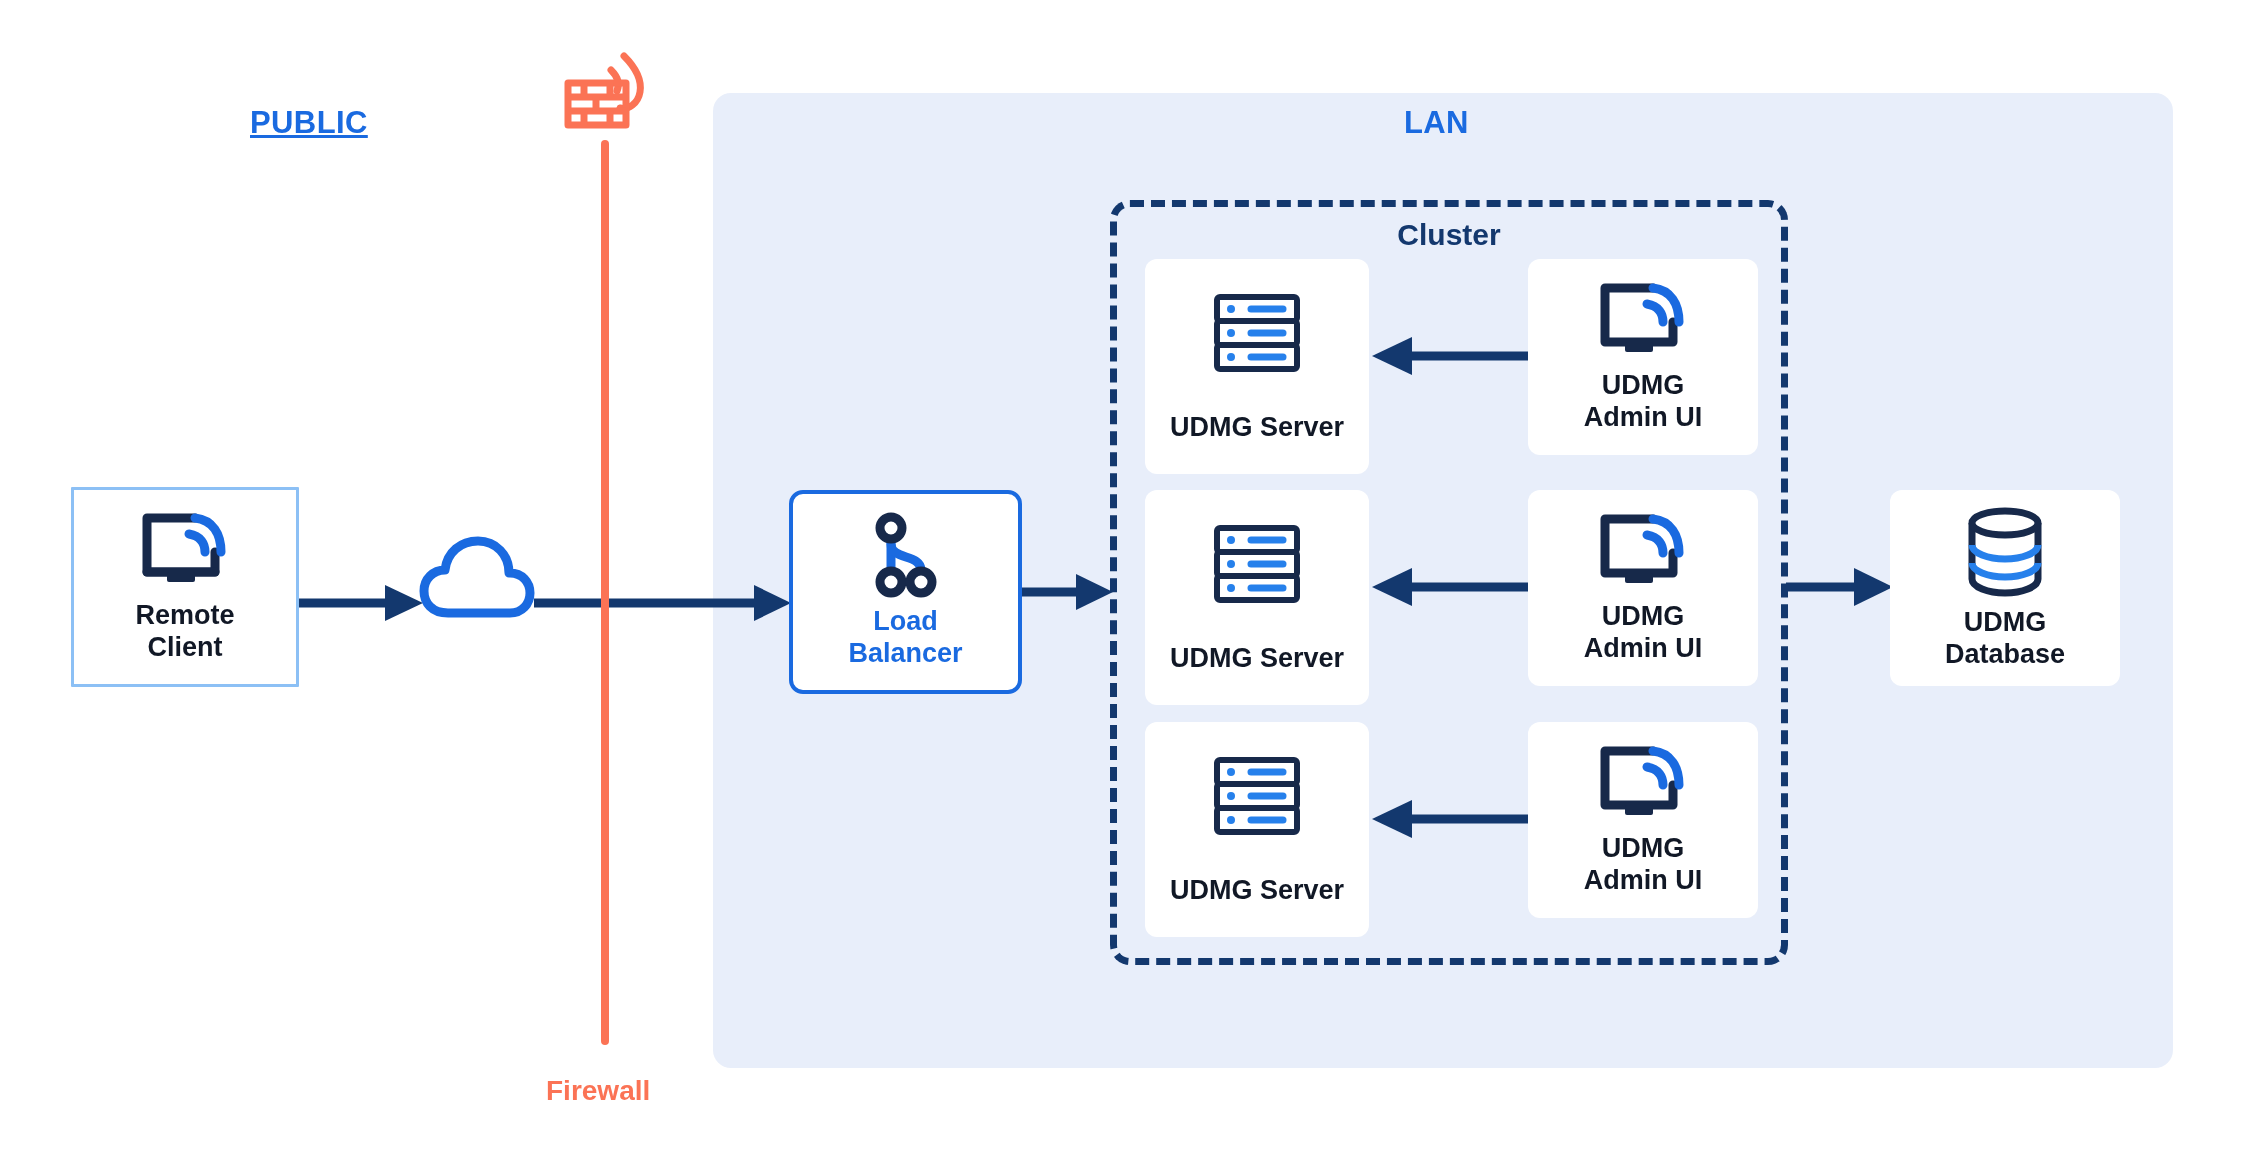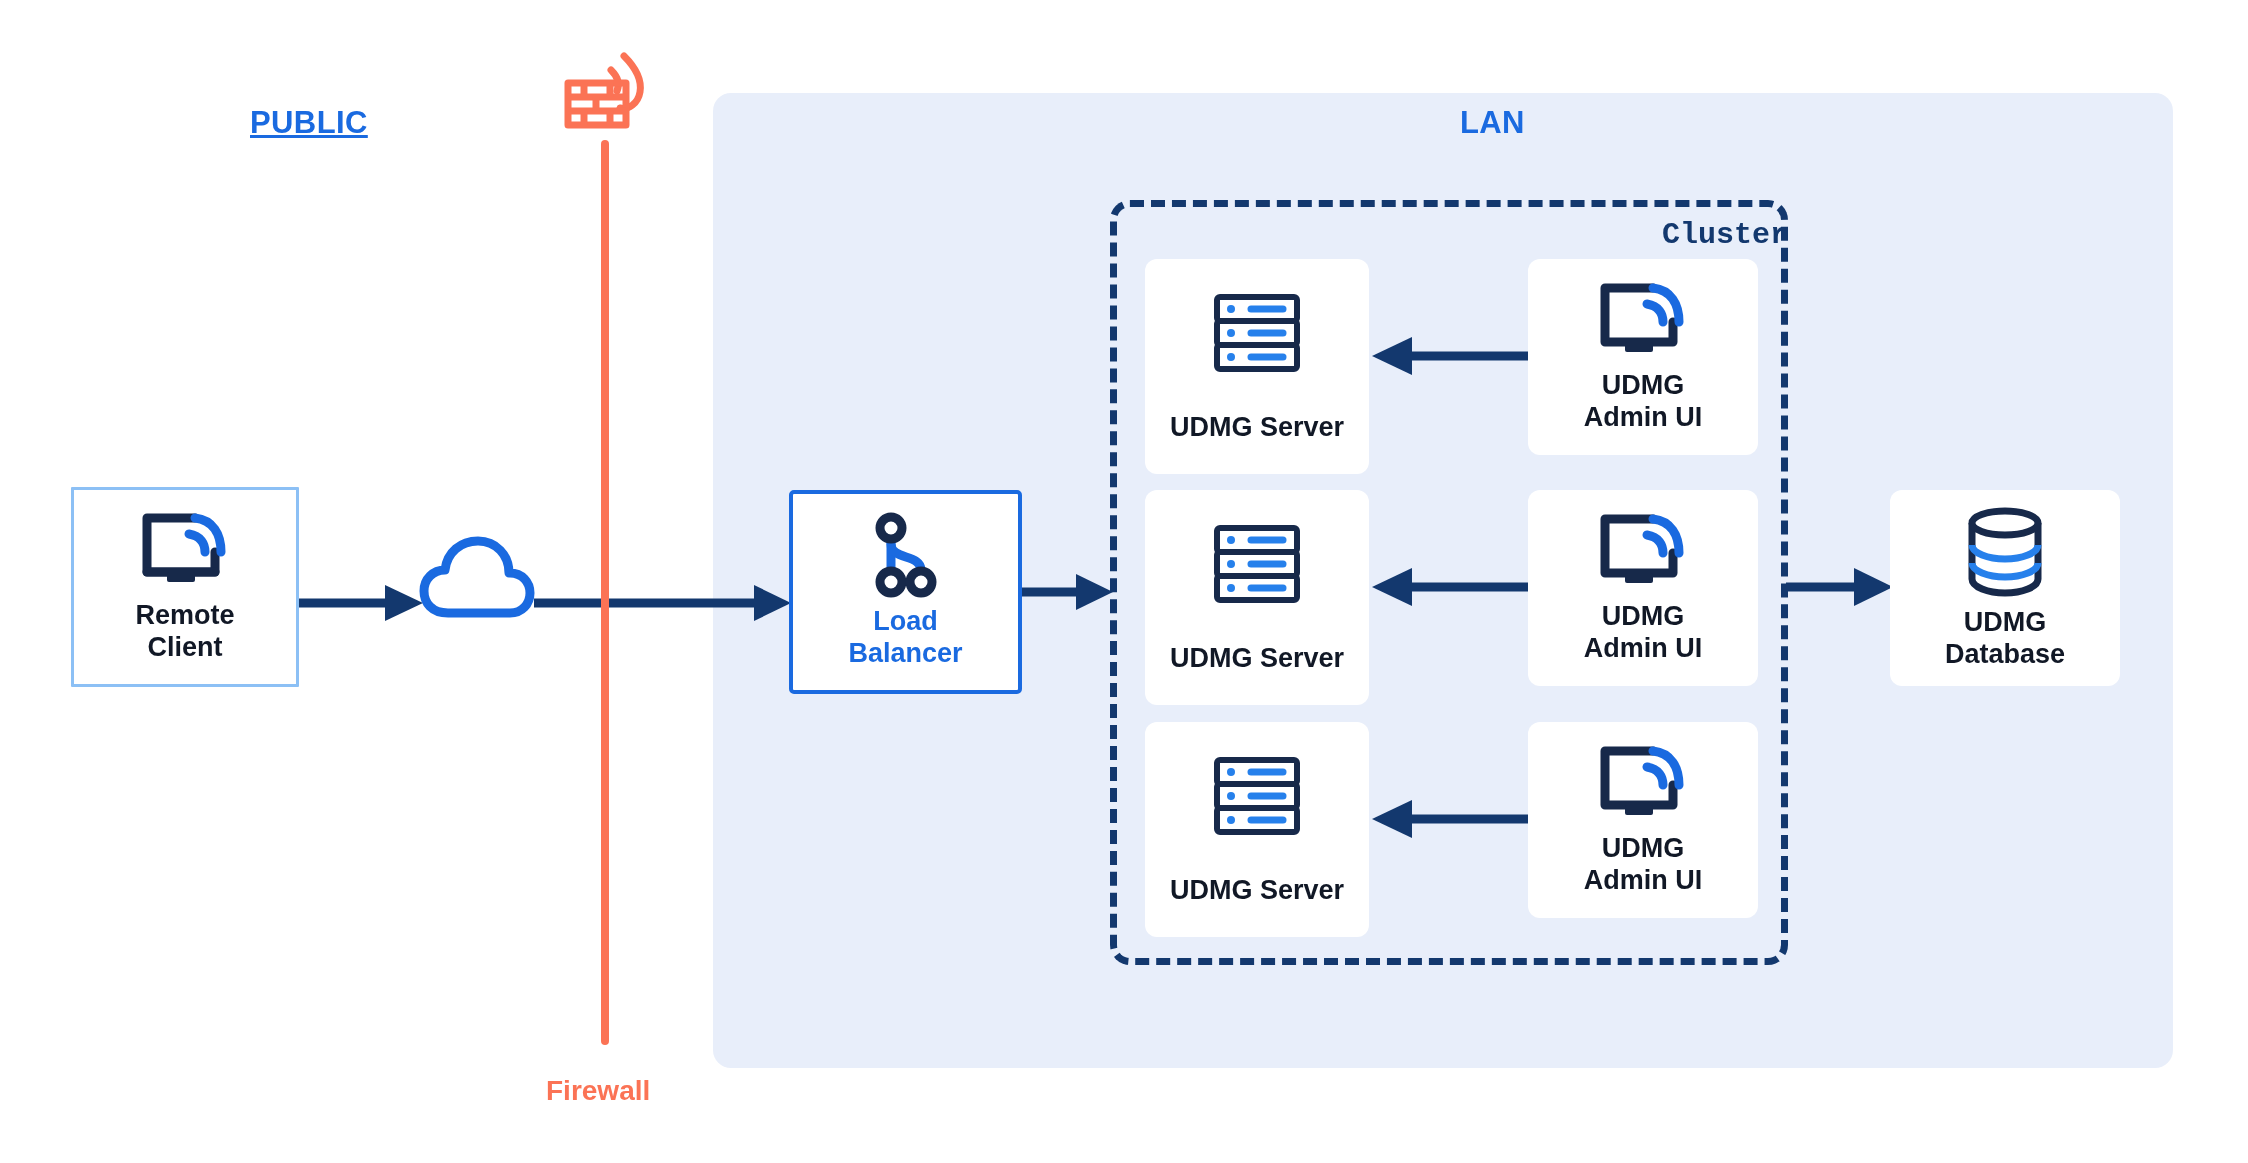--- a/index.html
+++ b/index.html
@@ -25,40 +25,39 @@
   }
   .zone-label{
     position:absolute;
     font-weight:bold;
     font-size:31px;
     letter-spacing:.4px;
     color:#1a6ae0;
     white-space:nowrap;
   }
   .lbl-public{ left:250px; top:105px;text-decoration:underline; }
-  .lbl-lan{ left:1460px; top:105px; }
+  .lbl-lan{ left:1404px; top:105px; }
 
   
   .cluster-box{
     position:absolute;
     left:1110px; top:200px;
     width:678px; height:765px;
     border:7px dashed #13386e;
     border-radius:20px;
     box-sizing:border-box;
   }
   .cluster-title{
     position:absolute;
     left:1110px; top:218px;
     width:678px;
-    text-align:right;
+    text-align:center;
     font-weight:bold;
     font-size:30px;
     color:#13386e;
-    font-family:Liberation Mono, monospace;
   }
 
   
   .card{
     position:absolute;
     background:#ffffff;
     border-radius:12px;
     display:flex;
     flex-direction:column;
     align-items:center;
@@ -81,21 +80,21 @@
     left:71px; top:487px;
     width:228px; height:200px;
     border:3px solid #8cc0f5;
     border-radius:1px;
   }
   
   .card-lb{
     left:789px; top:490px;
     width:233px; height:204px;
     border:4px solid #1a6ae0;
-    border-radius:5px;
+    border-radius:14px;
   }
   .card-lb .label{ color:#1a6ae0; }
 
   
   .card-srv{ left:1145px; width:224px; height:215px;gap:21px; }
   .srv-1{ top:259px; }
   .srv-2{ top:490px; }
   .srv-3{ top:722px; }
 
   

